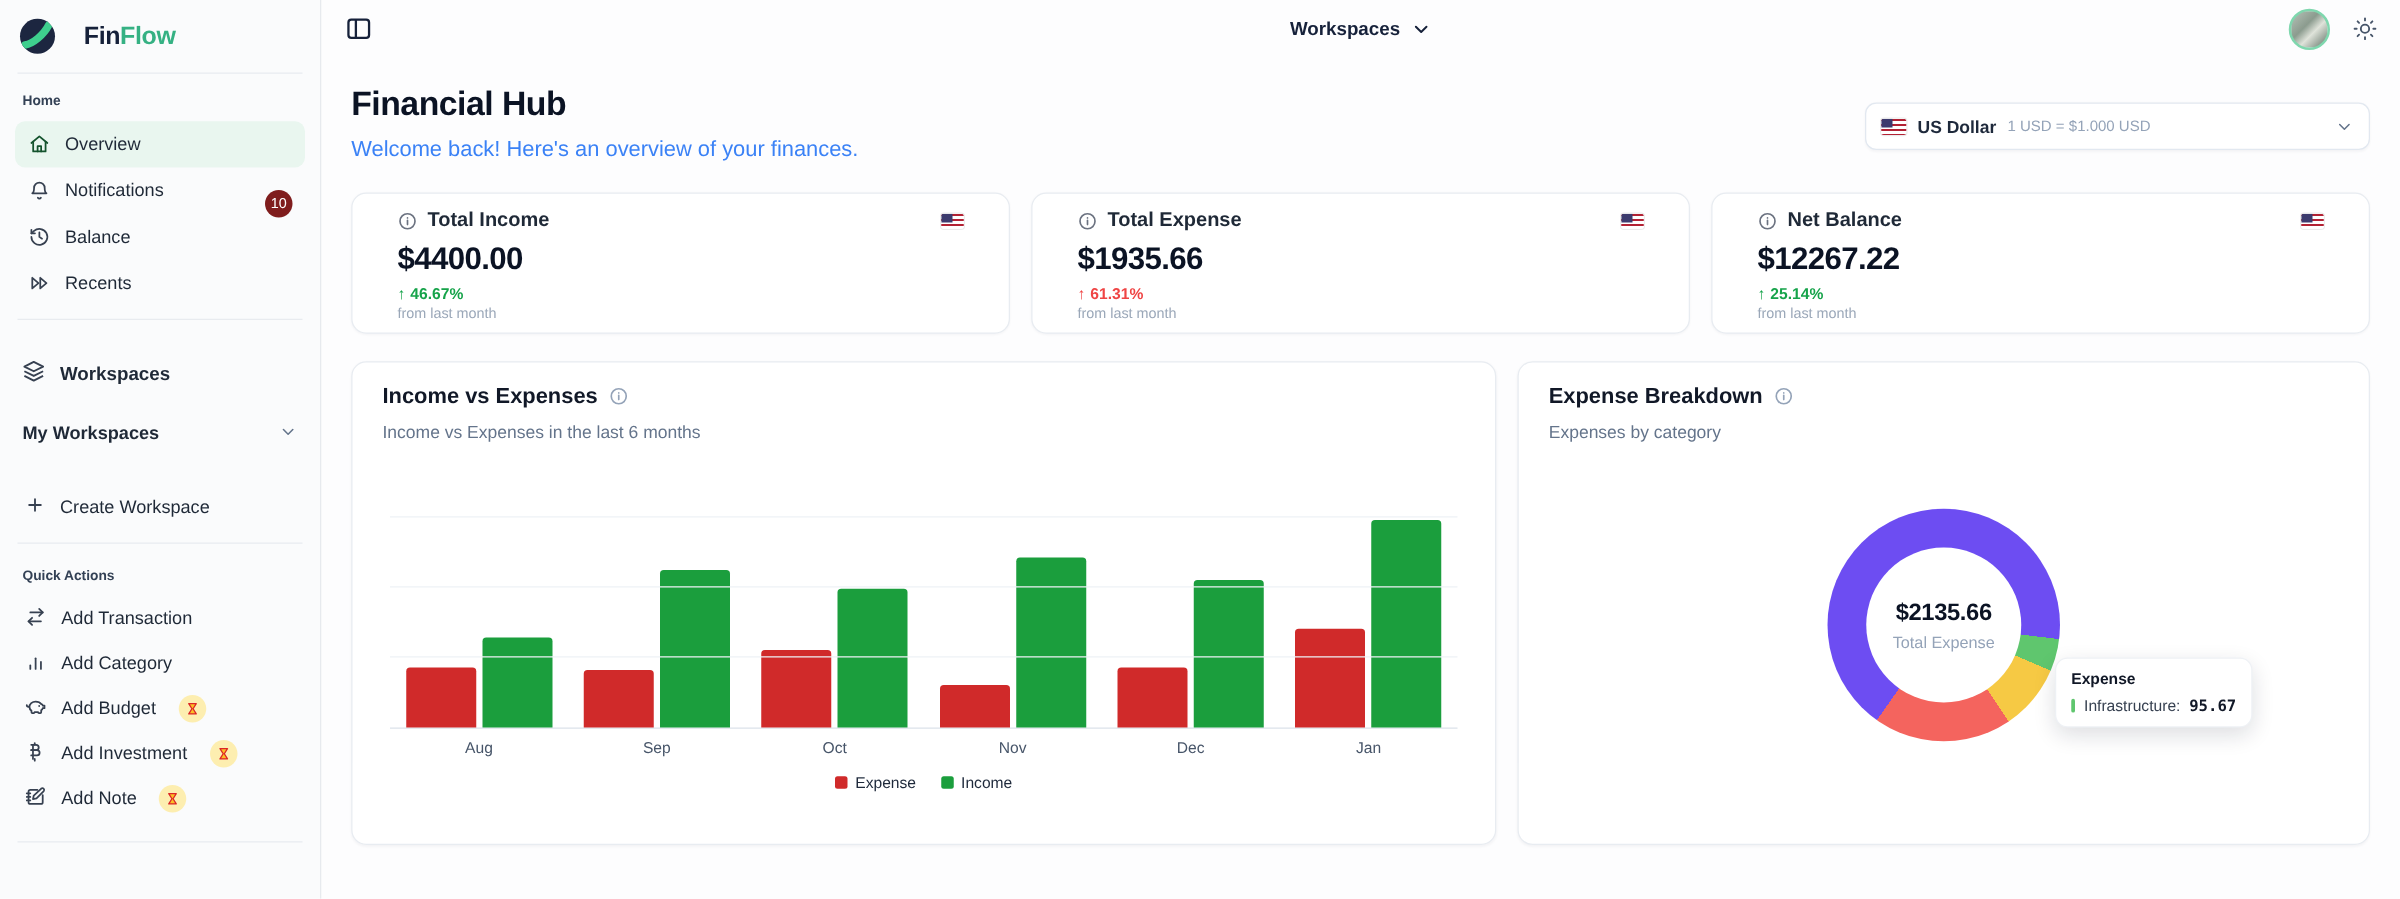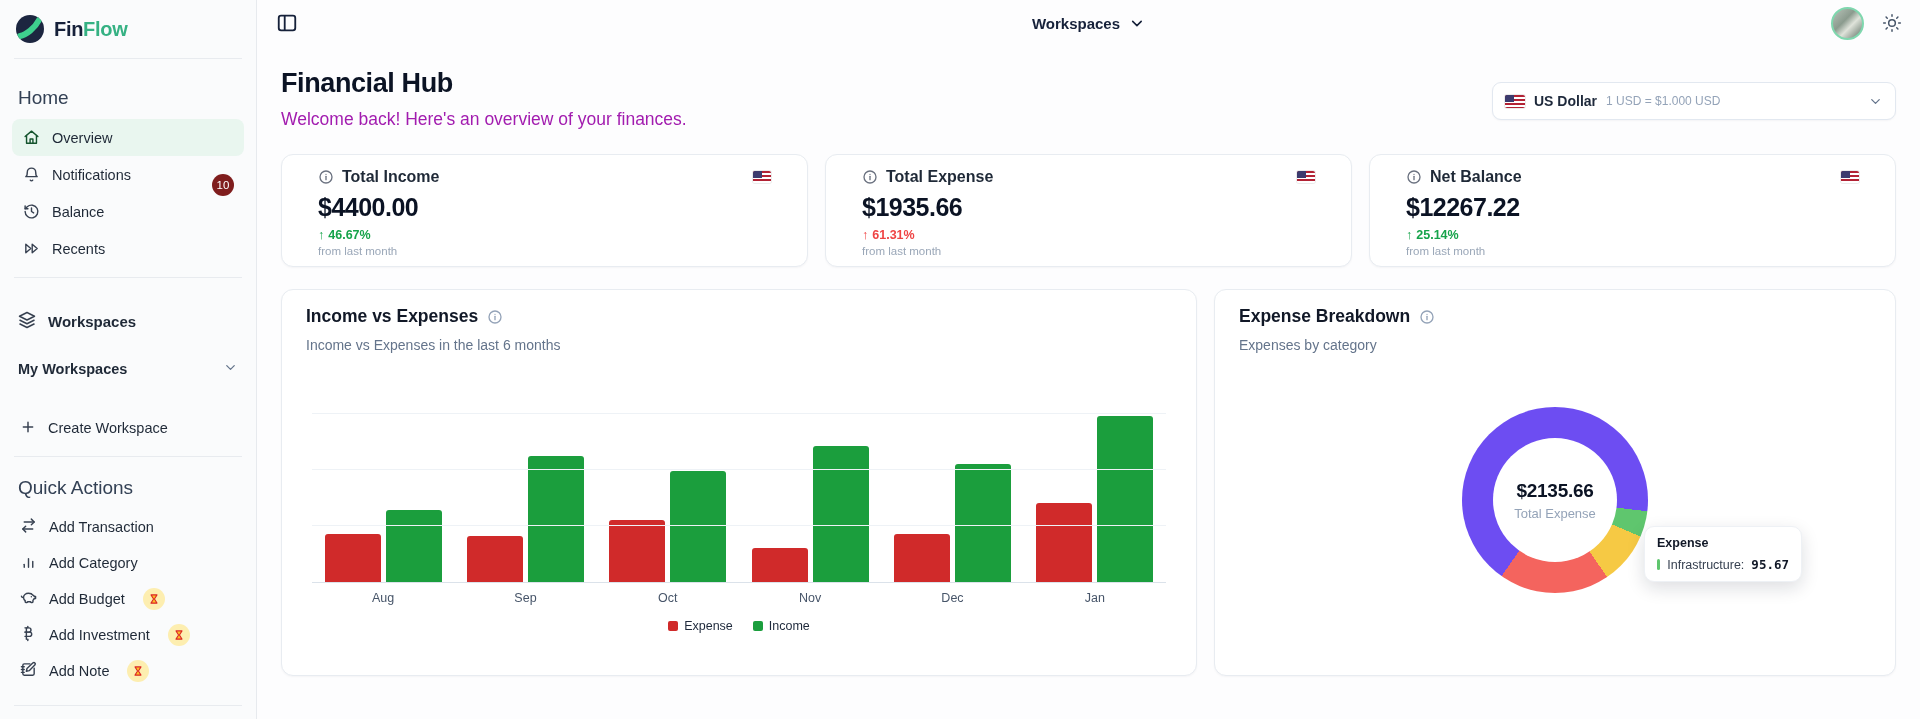--- a/index.html
+++ b/index.html
@@ -7,27 +7,27 @@
     font-family:"Liberation Sans","DejaVu Sans",sans-serif; color:#1e293b; }
   [data-interactable="true"]{ cursor:pointer; }
 
   
   .app { display:flex; width:1920px; height:719px; }
   .sidebar { width:257px; height:719px; background:#fafbfc; border-right:1px solid #e7eaee;
     padding:0 12px; flex-shrink:0; }
   .main { flex:1; display:flex; flex-direction:column; }
 
   
-  .logo-row { height:58px; display:flex; align-items:center; gap:10px; padding:0 4px; }
+  .logo-row { height:58px; display:flex; align-items:center; gap:23px; padding:0 4px; }
   .logo-mark { width:28px; height:28px; border-radius:50%; background:#1c2640; position:relative; overflow:hidden; flex-shrink:0;}
   .logo-mark svg { position:absolute; inset:0; }
   .logo-text { font-size:20px; font-weight:800; letter-spacing:-0.3px; color:#16213a; }
   .logo-text .accent { color:#35b183; }
   .sdivider { height:1px; background:#e8ebef; margin:0 2px; }
-  .section-label { margin:28px 6px 10px; font-size:19px; font-weight:400; color:#334155; }
+  .section-label { margin:16px 6px 10px; font-size:11px; font-weight:700; color:#334155; }
   .nav-item { height:37px; border-radius:8px; display:flex; align-items:center; gap:12px;
     padding:0 10px; font-size:14.5px; color:#1f2937; }
   .nav-item.active { background:#e9f6ef; }
   .nav-item .nicon { width:18px; height:18px; display:flex; align-items:center; justify-content:center; color:#374151; flex-shrink:0;}
   .nav-item.active .nicon { color:#14532d; }
   .badge { margin-left:auto; min-width:22px; height:22px; border-radius:50%; background:#7f1d1d;
     color:#fff; font-size:11.5px; font-weight:400; display:flex; align-items:center; justify-content:center;margin-top:20px; }
   .ws-row { margin-top:24px; height:38px; display:flex; align-items:center; gap:12px; padding:0 6px;
     font-size:15px; font-weight:600; color:#1f2937; }
   .myws-row { margin-top:12px; height:34px; display:flex; align-items:center; padding:0 6px;
@@ -47,21 +47,21 @@
     display:flex; align-items:center; gap:8px; font-size:15px; font-weight:600; color:#16213a; }
   .topbar-right { margin-left:auto; display:flex; align-items:center; gap:18px; }
   .avatar { width:33px; height:33px; border-radius:50%; border:2px solid #7fd7ae;
     background:linear-gradient(135deg,#b9c4ba 0%,#8b9b8e 40%,#dfe3da 60%,#5d6f63 100%); }
   .theme-toggle { color:#475569; display:flex; }
 
   
   .content { padding:0 24px; }
   .page-head { margin-top:22px; display:flex; justify-content:space-between; align-items:center; }
   .page-title { font-size:27px; font-weight:800; letter-spacing:-0.4px; color:#0b1324; }
-  .page-subtitle { margin-top:10px; font-size:17.5px; color:#a21caf; }
+  .page-subtitle { margin-top:10px; font-size:17.5px; color:#3b82f6; }
   .currency-box { width:404px; height:38px; border:1px solid #e2e8f0; background:#fff; border-radius:9px;
     display:flex; align-items:center; gap:9px; padding:0 12px; margin-top:4px;
     box-shadow:0 1px 2px rgba(16,24,40,.04); }
   .currency-name { font-size:14px; font-weight:600; color:#1e293b; }
   .currency-rate { font-size:12px; color:#94a3b8; }
   .currency-box .chev { margin-left:auto; color:#64748b; }
 
   .usflag { width:20px; height:13px; border-radius:2px; position:relative; overflow:hidden; flex-shrink:0;
     background:repeating-linear-gradient(180deg,#b22234 0 2px,#ffffff 2px 4px); box-shadow:0 0 0 1px rgba(0,0,0,.08); }
   .usflag::after { content:""; position:absolute; left:0; top:0; width:9px; height:7px; background:#3c3b6e; }

